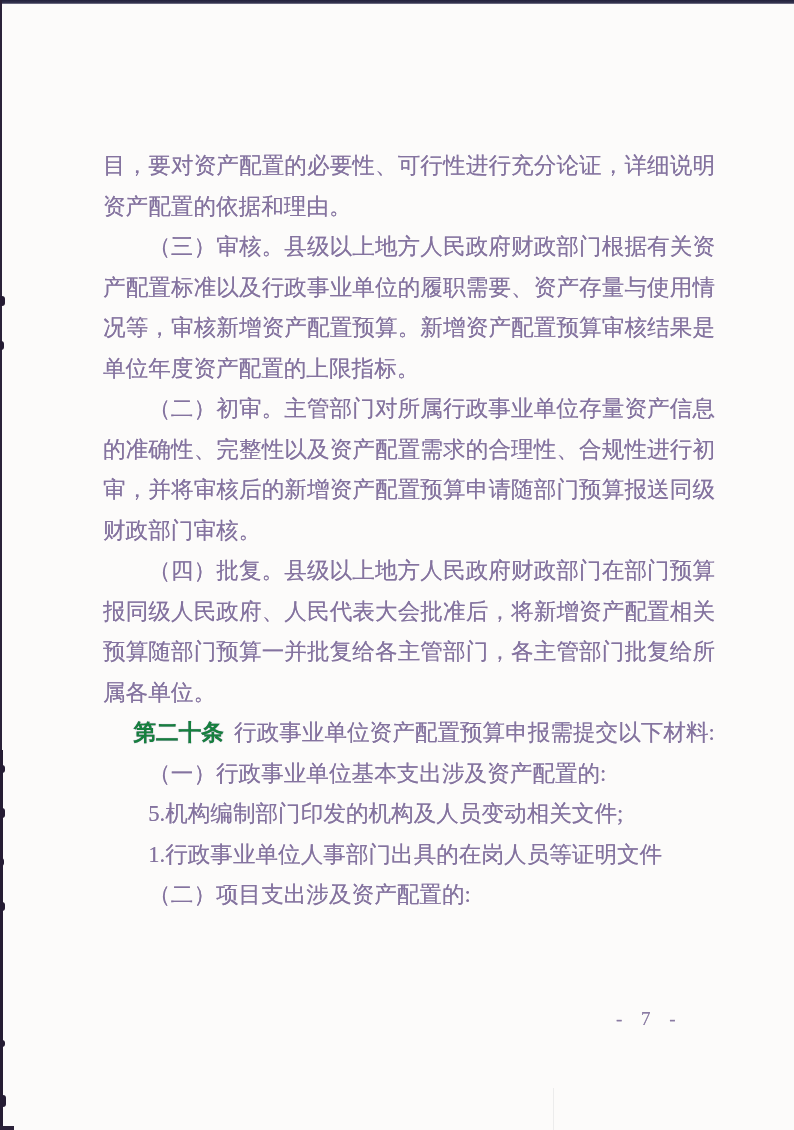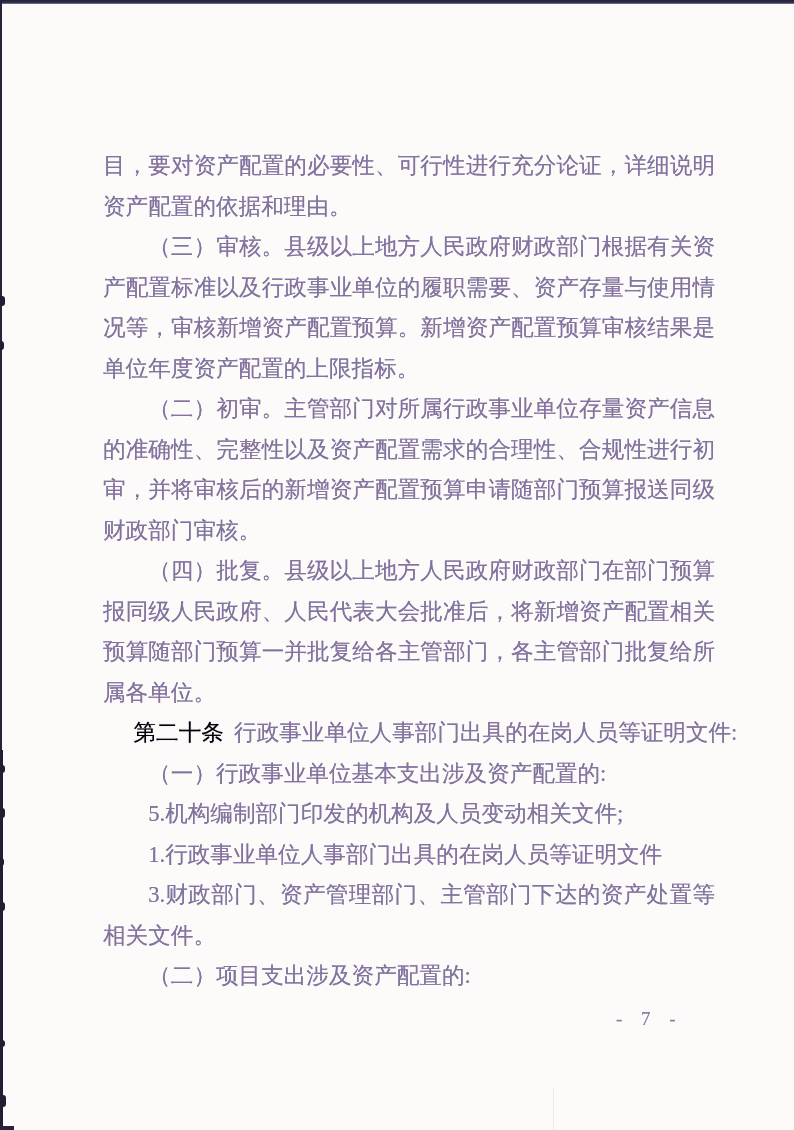--- a/index.html
+++ b/index.html
@@ -70,22 +70,22 @@
     text-shadow: 0 0 0.6px rgba(132, 115, 159, 0.75);
     letter-spacing: 0;
   }
   .doc p {
     margin: 0;
     padding: 0;
   }
   .indent { text-indent: 2em; }
   .indent-article { text-indent: 1.35em; white-space: nowrap; }
   .lead {
-    font-weight: normal;
-    color: #000000;
+    font-weight: bold;
+    color: #15803d;
     margin-right: 0.45em;
     text-shadow: 0 0 0.8px rgba(113, 96, 143, 0.9);
   }
   .pageno {
     position: absolute;
     left: 616px;
     top: 1008px;
     font-size: 19px;
     letter-spacing: 7px;
     color: #8a7ba3;
@@ -114,29 +114,28 @@
   <div class="doc">
     <p>目，要对资产配置的必要性、可行性进行充分论证，详细说明资产配置的依据和理由。</p>
 
     <p class="indent">（三）审核。县级以上地方人民政府财政部门根据有关资产配置标准以及行政事业单位的履职需要、资产存量与使用情况等，审核新增资产配置预算。新增资产配置预算审核结果是单位年度资产配置的上限指标。</p>
 
     <p class="indent">（二）初审。主管部门对所属行政事业单位存量资产信息的准确性、完整性以及资产配置需求的合理性、合规性进行初审，并将审核后的新增资产配置预算申请随部门预算报送同级财政部门审核。</p>
 
     <p class="indent">（四）批复。县级以上地方人民政府财政部门在部门预算报同级人民政府、人民代表大会批准后，将新增资产配置相关预算随部门预算一并批复给各主管部门，各主管部门批复给所属各单位。</p>
 
     <p class="indent-article">
-      <span class="lead">第二十条</span><span>行政事业单位人事部门出具的在岗人员等证明文件:</span>
+      <span class="lead">第二十条</span><span>行政事业单位资产配置预算申报需提交以下材料:</span>
     </p>
 
     <p class="indent">（一）行政事业单位基本支出涉及资产配置的:</p>
 
     <p class="indent">5.机构编制部门印发的机构及人员变动相关文件;</p>
 
     <p class="indent">1.行政事业单位人事部门出具的在岗人员等证明文件</p>
 
-    <p class="indent">3.财政部门、资产管理部门、主管部门下达的资产处置等相关文件。</p>
 
     <p class="indent">（二）项目支出涉及资产配置的:</p>
   </div>
 
   <div class="pageno">- 7 -</div>
 
 </div>
 
 </body></html>

